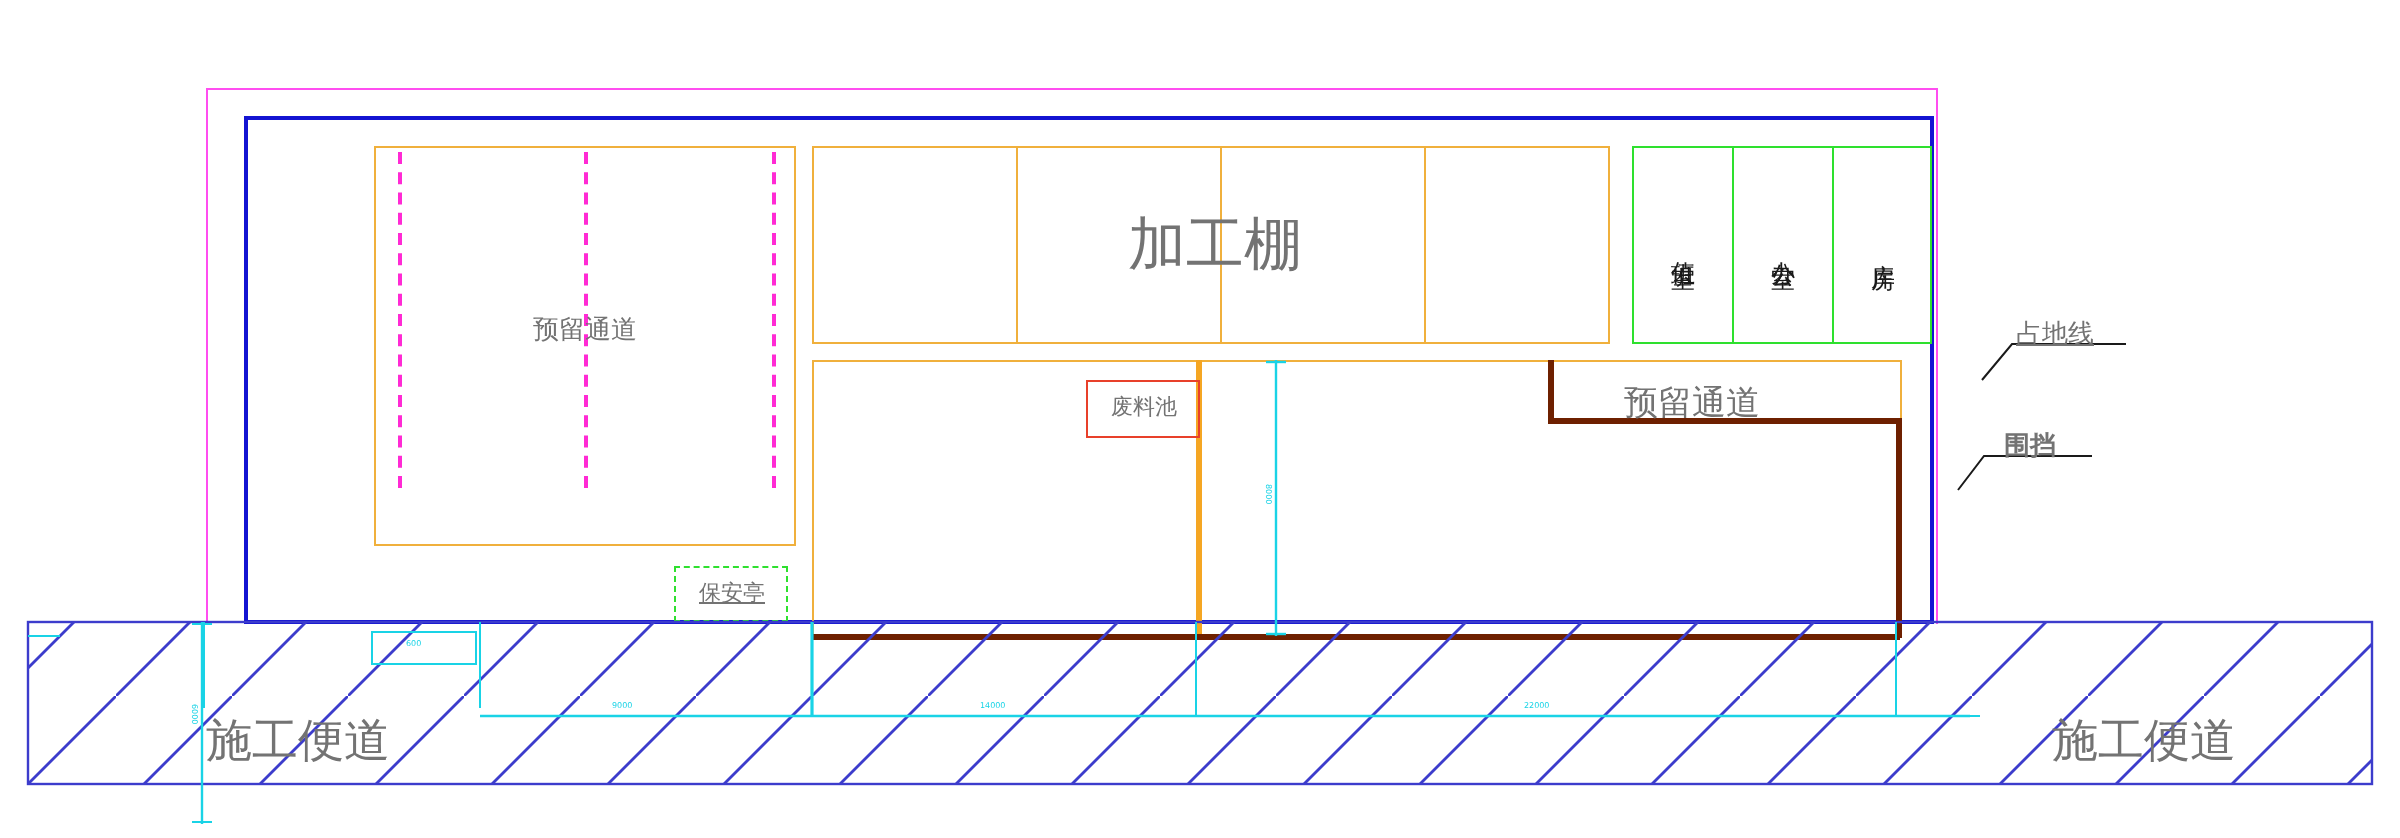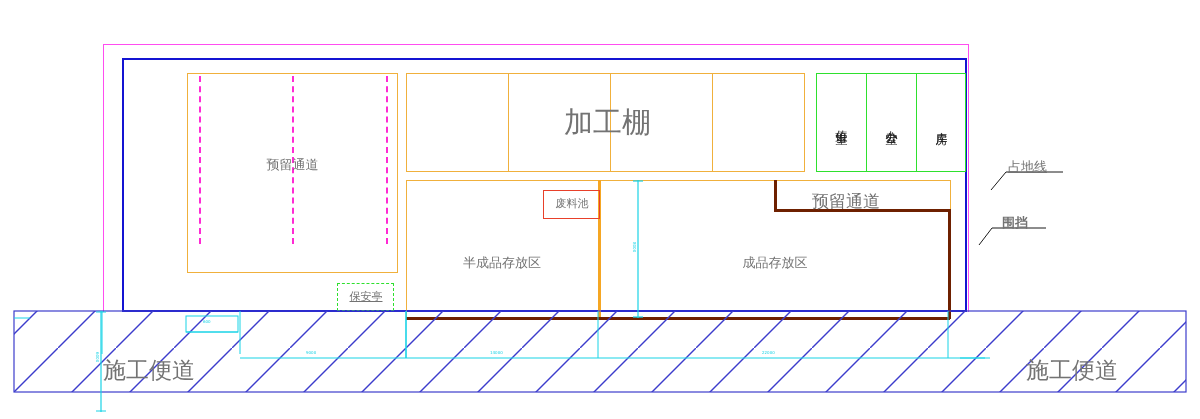--- a/index.html
+++ b/index.html
@@ -47,22 +47,20 @@
     <span class="vert" style="font-size:12px;color:#1a1a1a;">办公室</span>
   </div>
   <div class="abs ctr" style="left:916px;top:73px;width:50px;height:99px;">
     <span class="vert" style="font-size:12px;color:#1a1a1a;">库房</span>
   </div>
 
   <div class="abs" style="left:406px;top:180px;width:545px;height:138px;border:1.3px solid #f0b03c;"></div>
 
   <div class="abs" style="left:598px;top:180px;width:0;height:138px;border-left:3px solid #f5a623;"></div>
 
-  <div class="lbl ctr" style="left:406px;top:254px;width:192px;height:18px;font-size:13px;">半成品存放区</div>
-  <div class="lbl ctr" style="left:660px;top:254px;width:230px;height:18px;font-size:13px;">成品存放区</div>
 
   <div class="abs" style="left:543px;top:190px;width:57px;height:29px;border:1.4px solid #e8402a;"></div>
   <div class="lbl ctr" style="left:541px;top:195px;width:62px;height:16px;font-size:11px;">废料池</div>
 
   <div class="abs" style="left:774px;top:180px;width:0;height:31px;border-left:3px solid #6e2000;"></div>
   <div class="abs" style="left:774px;top:209px;width:176px;height:0;border-top:3px solid #6e2000;"></div>
   <div class="abs" style="left:948px;top:209px;width:0;height:110px;border-left:3px solid #6e2000;"></div>
   <div class="abs" style="left:406px;top:317px;width:544px;height:0;border-top:3px solid #6e2000;"></div>
   <div class="lbl" style="left:812px;top:190px;width:90px;font-size:17px;">预留通道</div>
 

